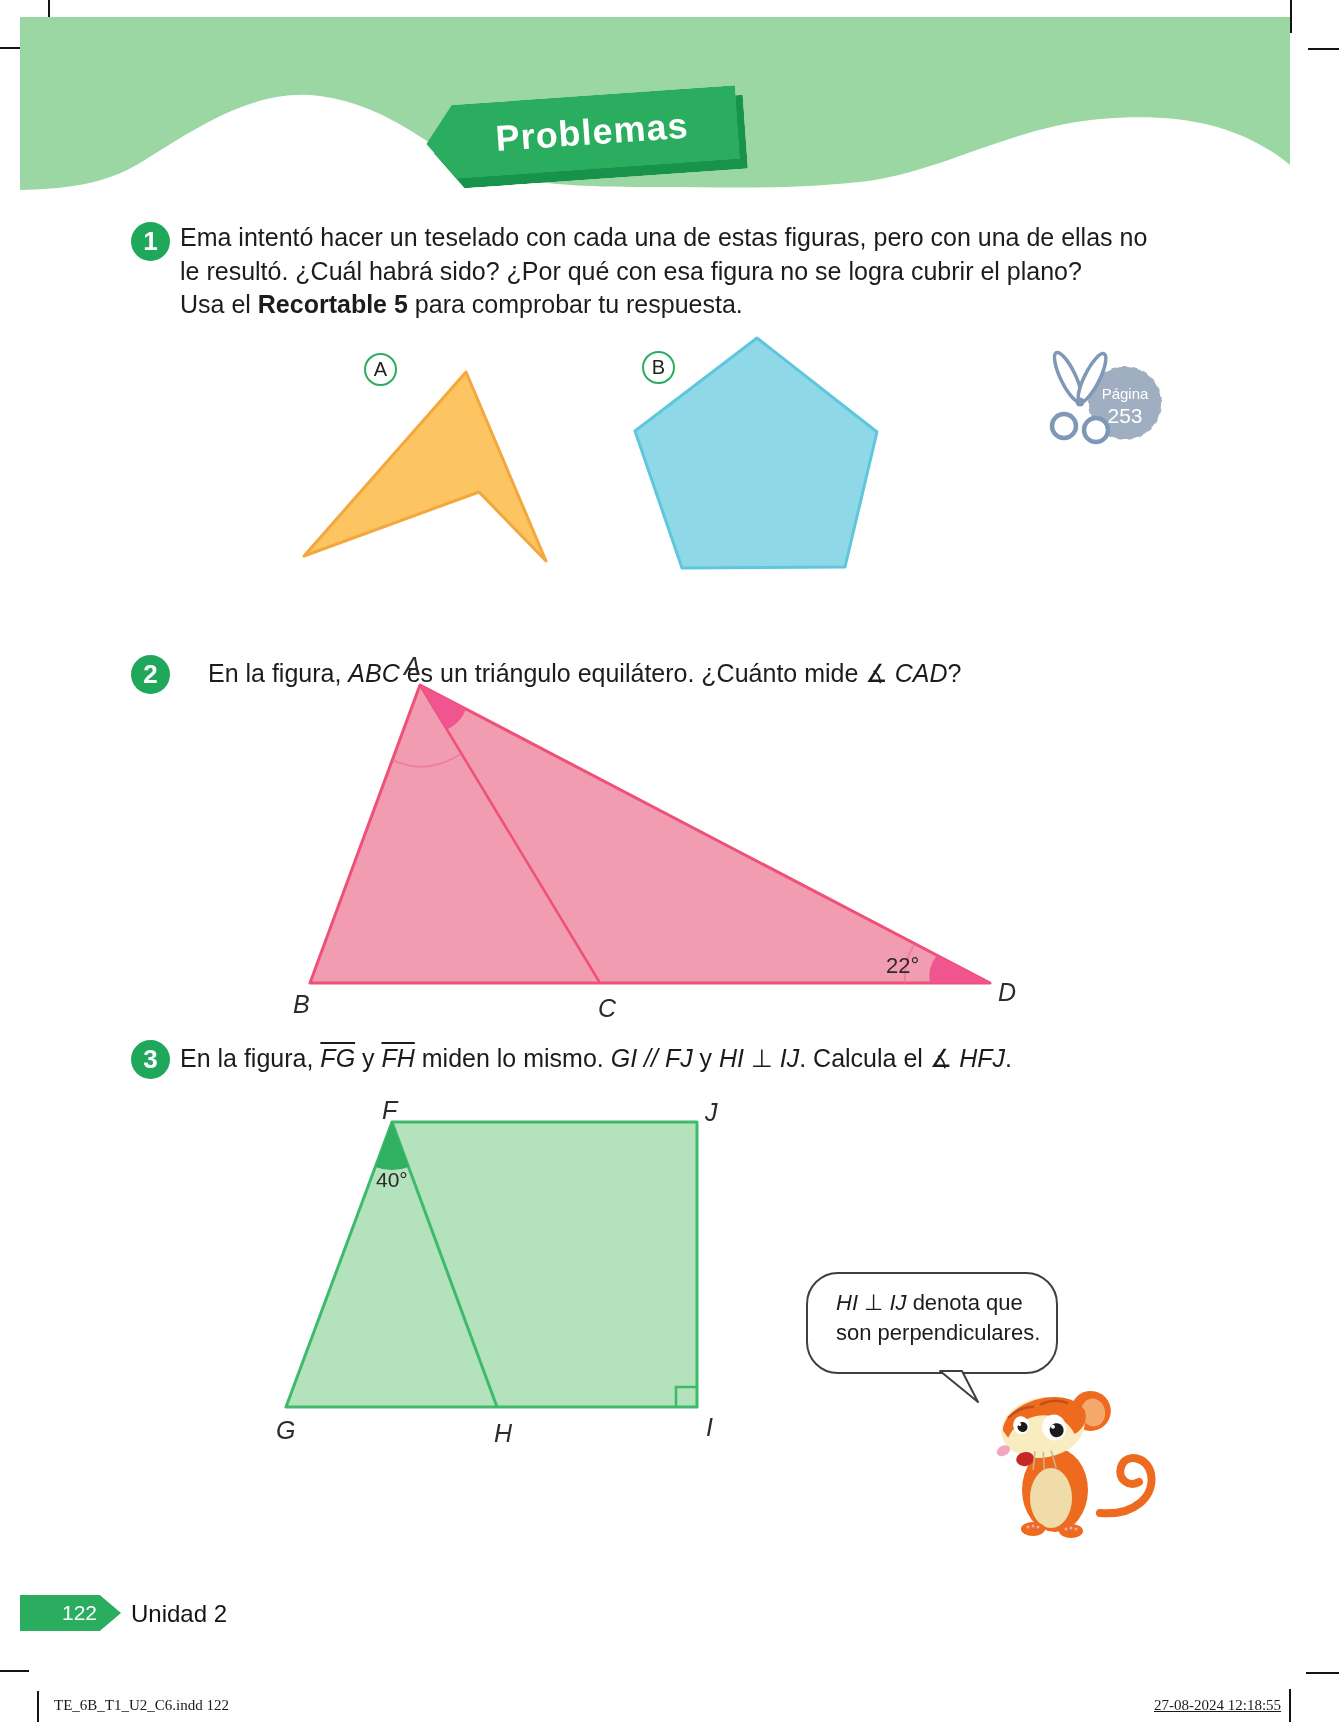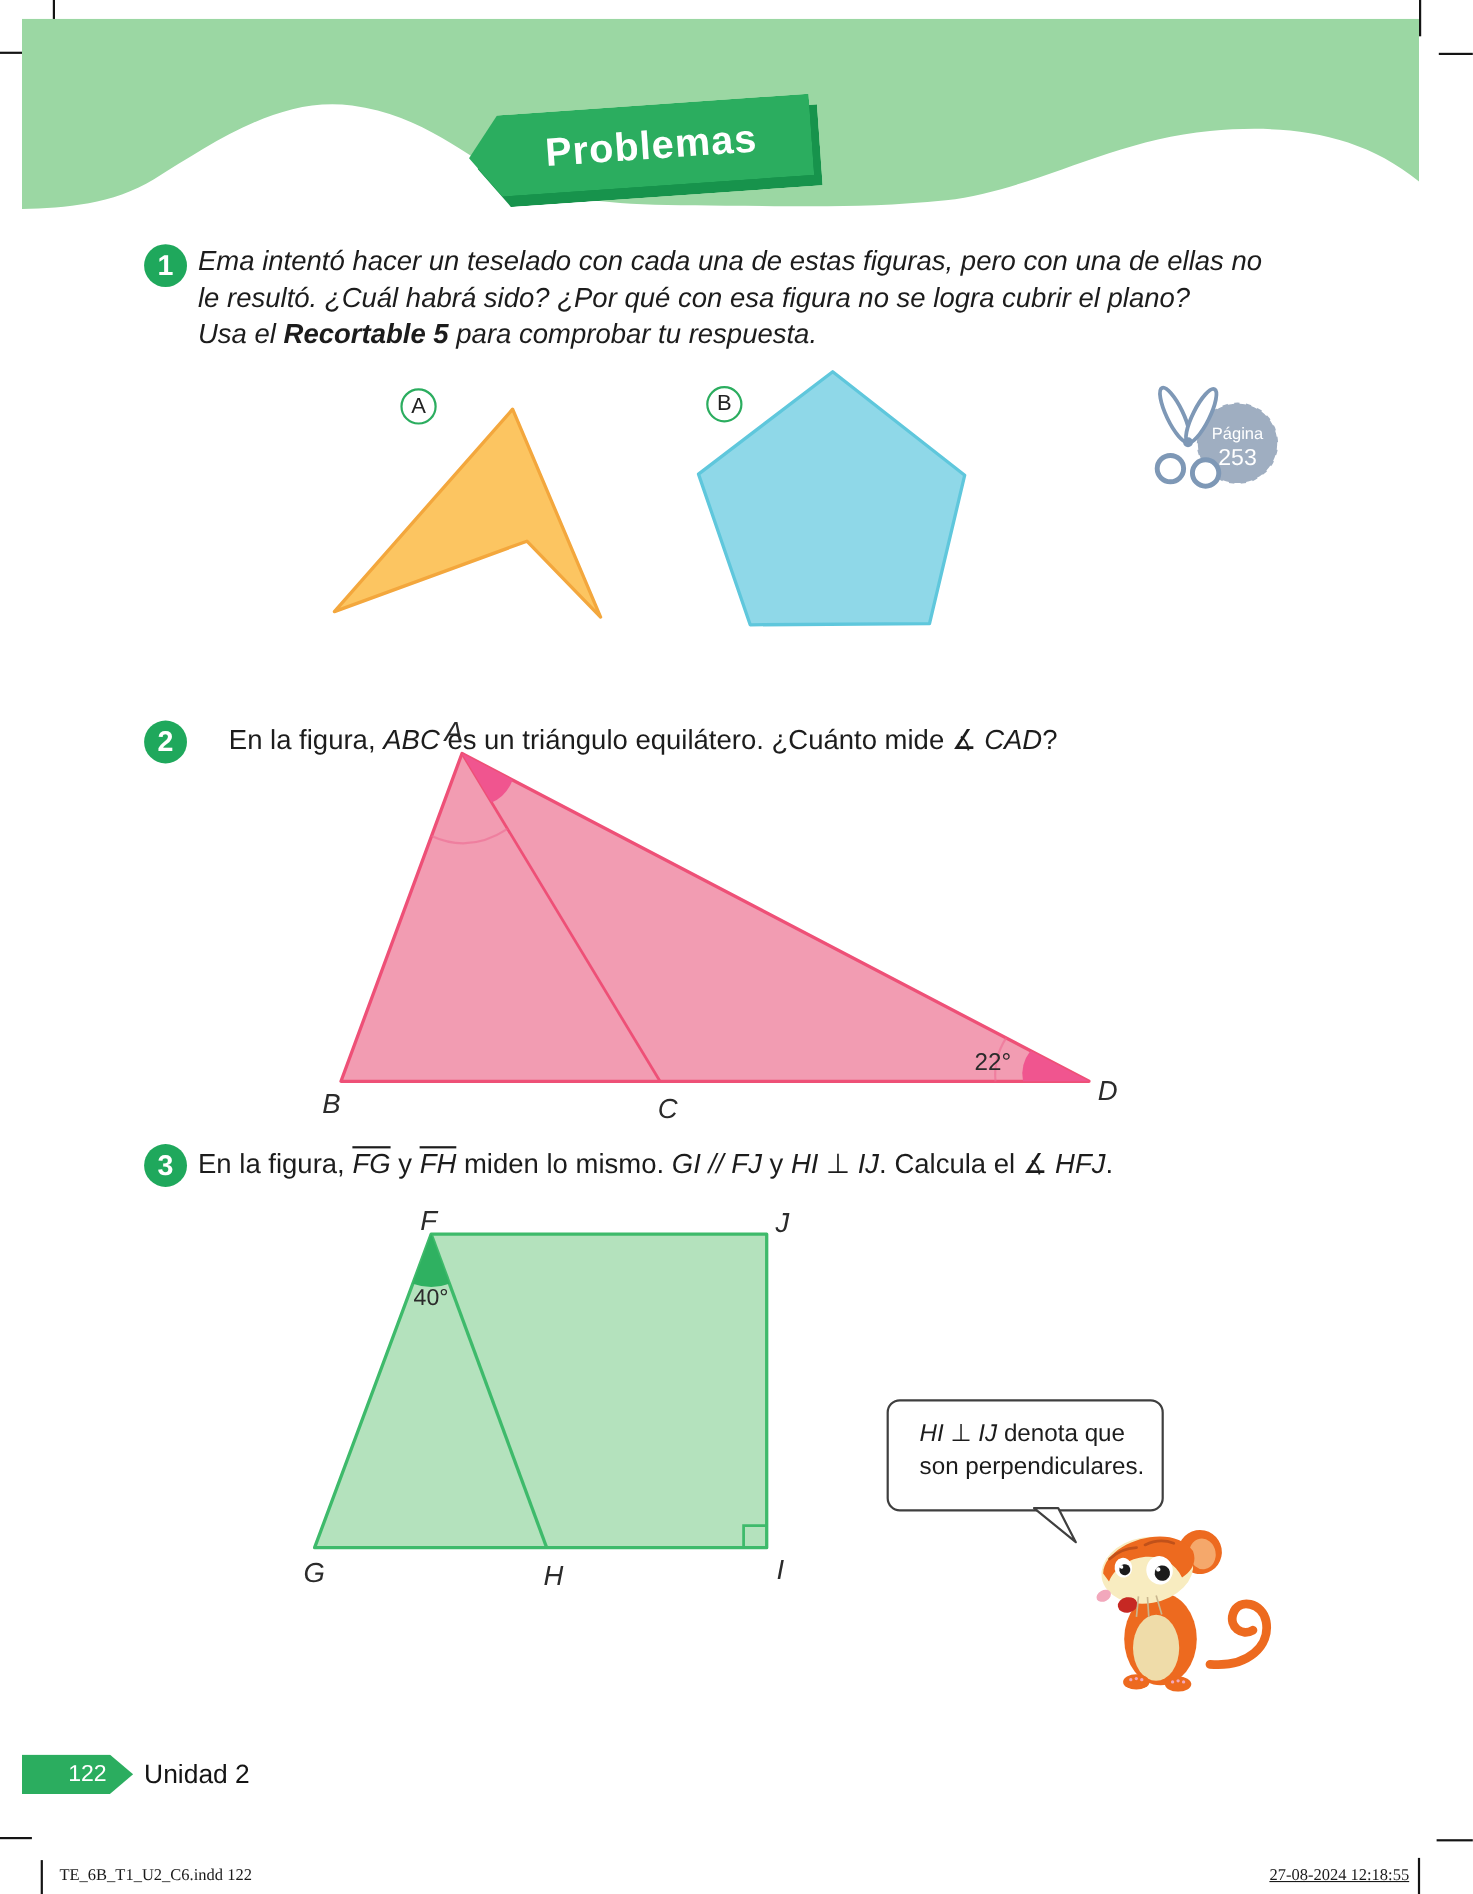--- a/index.html
+++ b/index.html
@@ -22,21 +22,21 @@
   .it{font-style:italic;}
   .ov{font-style:italic;text-decoration:overline;margin-top:28px;}
   .b{font-weight:bold;}
   
   .circ-label{width:29px;height:29px;border:2px solid #2BAD5F;border-radius:50%;background:#fff;
        color:#222;font-size:20px;display:flex;align-items:center;justify-content:center;}
   .vlabel{font-style:italic;font-size:25px;color:#2b2b2b;}
   .alabel{font-size:22px;color:#2b2b2b;}
   
   .bubble{left:806px;top:1272px;width:252px;height:102px;background:#fff;border:2px solid #3F3F3F;
-       border-radius:12px;box-sizing:border-box;padding:14px 8px 0 28px;font-size:22px;line-height:30px;z-index:2;}
+       border-radius:32px;box-sizing:border-box;padding:14px 8px 0 28px;font-size:22px;line-height:30px;z-index:2;}
   .tail{left:905px;top:1368px;z-index:3;}
   
   .footer-tag{left:20px;top:1595px;width:101px;height:36px;background:#2BAD5F;
        clip-path:polygon(0 0,79% 0,100% 50%,79% 100%,0 100%);color:#fff;font-size:21px;
        display:flex;align-items:center;justify-content:flex-end;box-sizing:border-box;padding-right:24px;}
   .unit{left:131px;top:1600px;font-size:24px;color:#141414;}
   .imprint{font-family:"Liberation Serif","DejaVu Serif",serif;font-size:15px;color:#1a1a1a;}
 </style>
 </head>
 <body>
@@ -59,21 +59,21 @@
 <div class="abs tagwrap">
   <div class="tag-shadow"></div>
   <div class="tag-front">
     <span>Problemas</span>
   </div>
 </div>
 
 <div class="abs num-badge" style="left:131px;top:222px;">
     <span>1</span>
   </div>
-<div class="abs ptext" style="left:180px;top:221px;width:1015px;font-style:italic;">
+<div class="abs ptext" style="left:180px;top:221px;width:1015px;">
   <p><span>Ema intentó hacer un teselado con cada una de estas figuras, pero con una de ellas no</span></p>
   <p><span>le resultó. ¿Cuál habrá sido? ¿Por qué con esa figura no se logra cubrir el plano?</span></p>
   <p><span>Usa el </span><span class="b">Recortable 5</span><span> para comprobar tu respuesta.</span></p>
 </div>
 
 <div class="abs circ-label" style="left:364px;top:353px;">
     <span>A</span>
   </div>
 <div class="abs circ-label" style="left:642px;top:351px;">
     <span>B</span>

